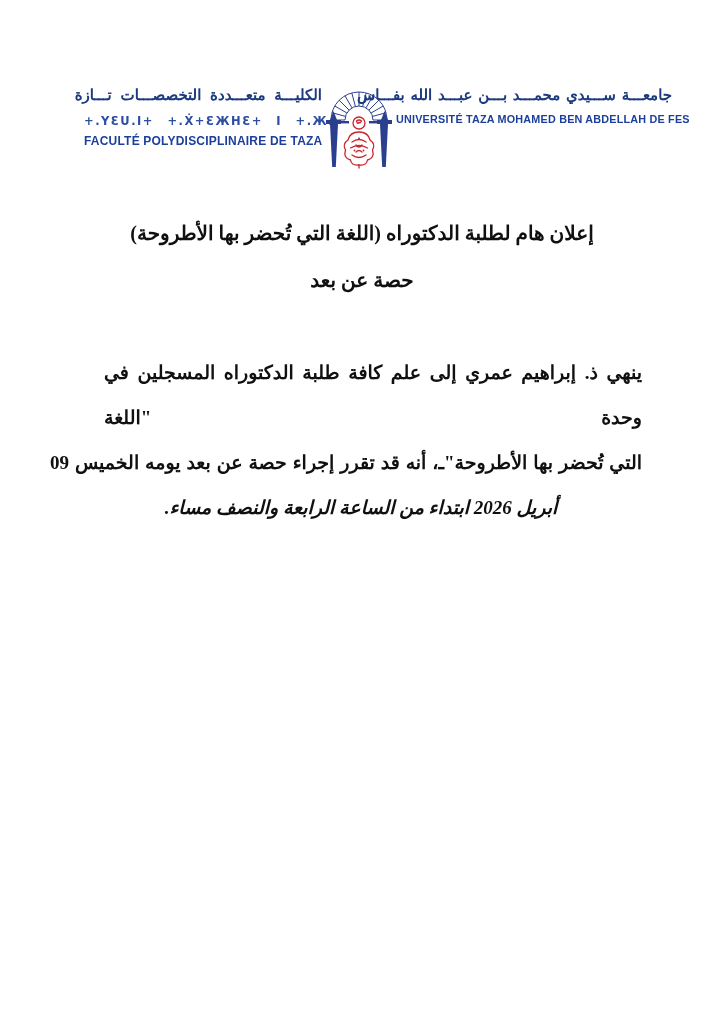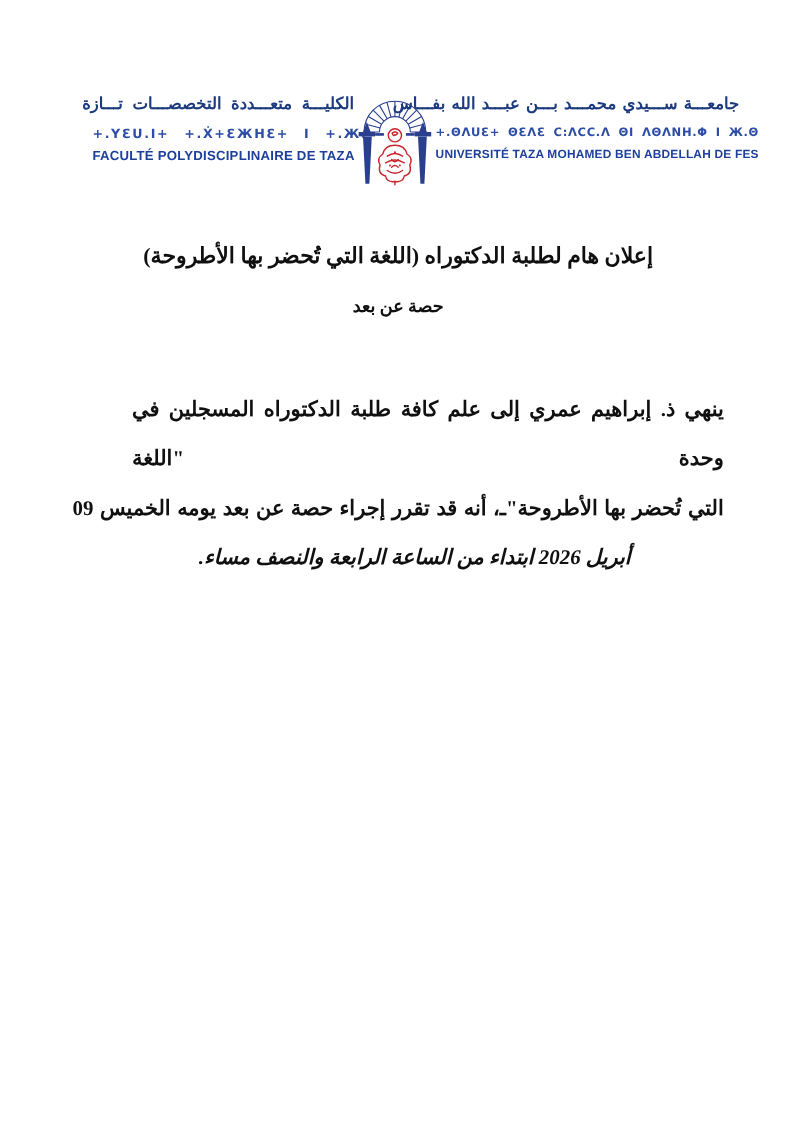--- a/index.html
+++ b/index.html
@@ -40,25 +40,25 @@
     margin-top:6px;white-space:nowrap;line-height:14px;letter-spacing:.2px;
   }
   .hblock.right .fr-line{font-size:10.8px;}
 
   
   .title-block{
     position:absolute;top:218px;left:0;width:724px;
     text-align:center;direction:rtl;color:#101010;font-weight:700;font-family:Liberation Serif, serif;
   }
   .title-l1{font-size:20px;line-height:30px;}
-  .title-l2{font-size:16px;line-height:30px;margin-top:17px;}
+  .title-l2{font-size:20px;line-height:30px;margin-top:17px;}
 
   
   .body-block{
-    position:absolute;top:350px;left:66px;width:592px;
+    position:absolute;top:350px;left:50px;width:592px;
     direction:rtl;color:#101010;font-weight:700;
     font-size:19px;line-height:45px;
   }
   .b-line1{text-align:justify;text-align-last:justify;padding-left:54px;}
   .b-line2{text-align:justify;text-align-last:justify;}
   .b-line3{text-align:center;padding-left:30px;font-style:italic;}
 </style>
 </head>
 <body>
 
@@ -106,21 +106,20 @@
         <g fill="#c9252c">
           <circle cx="36" cy="58.5" r="1"></circle>
           <circle cx="31.5" cy="70.5" r="0.9"></circle>
           <circle cx="40.5" cy="70.5" r="0.9"></circle>
         </g>
       </svg>
     </div>
 
     <div class="hblock right">
       <div class="ar-line">جامعـــة ســـيدي محمـــد بـــن عبـــد الله بفـــاس</div>
-      <div class="tif-line">+.ΘΛUƐ+ ΘƐΛƐ C:ΛCC.Λ ΘΙ ΛΘΛΝΗ.Φ Ι Ж.Θ</div>
       <div class="fr-line">UNIVERSITÉ TAZA MOHAMED BEN ABDELLAH DE FES</div>
     </div>
 
   </header>
 
   <section class="title-block">
     <div class="title-l1">إعلان هام لطلبة الدكتوراه (اللغة التي تُحضر بها الأطروحة)</div>
     <div class="title-l2">حصة عن بعد</div>
   </section>
 

